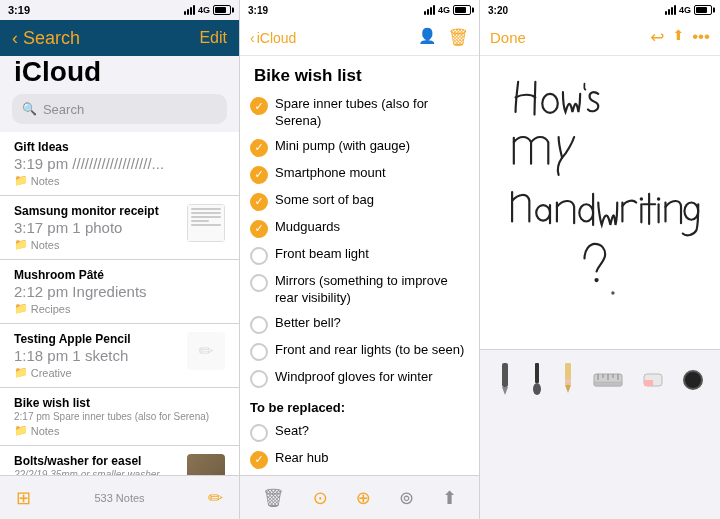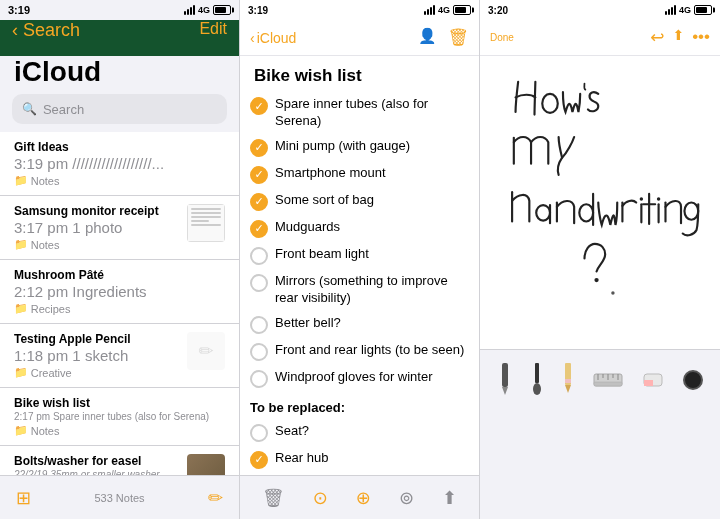--- a/index.html
+++ b/index.html
@@ -28,23 +28,23 @@
       align-items: center;
       justify-content: space-between;
       padding: 0 8px;
       font-size: 10px;
       font-weight: 600;
     }
     .status-bar .time { font-size: 11px; font-weight: 700; }
     .status-icons { display: flex; align-items: center; gap: 3px; font-size: 9px; }
     .nav-bar-1 {
       height: 36px;
-      background: #14532d;
-      display: flex;
-      align-items: flex-start;
+      background: #0c4a6e;
+      display: flex;
+      align-items: center;
       justify-content: space-between;
       padding: 0 12px;
     }
     .back-arrow { color: #f5a623; font-size: 18px; }
     .edit-btn { font-size: 16px; color: #f5a623; }
     .panel-title {
       font-size: 28px;
       font-weight: 700;
       padding: 0 14px 6px;
       color: #000;
@@ -254,21 +254,21 @@
     }
     .nav-bar-3 {
       height: 36px;
       background: #fff;
       display: flex;
       align-items: center;
       justify-content: space-between;
       padding: 0 10px;
       border-bottom: 1px solid #e5e5ea;
     }
-    .done-btn { color: #f5a623; font-size: 10px; }
+    .done-btn { color: #f5a623; font-size: 15px; }
     .nav-icons-3 { display: flex; gap: 8px; color: #f5a623; font-size: 17px; }
     .handwriting-area {
       flex: 1;
       background: #fff;
       position: relative;
       overflow: hidden;
       display: flex;
       align-items: center;
       justify-content: center;
     }

